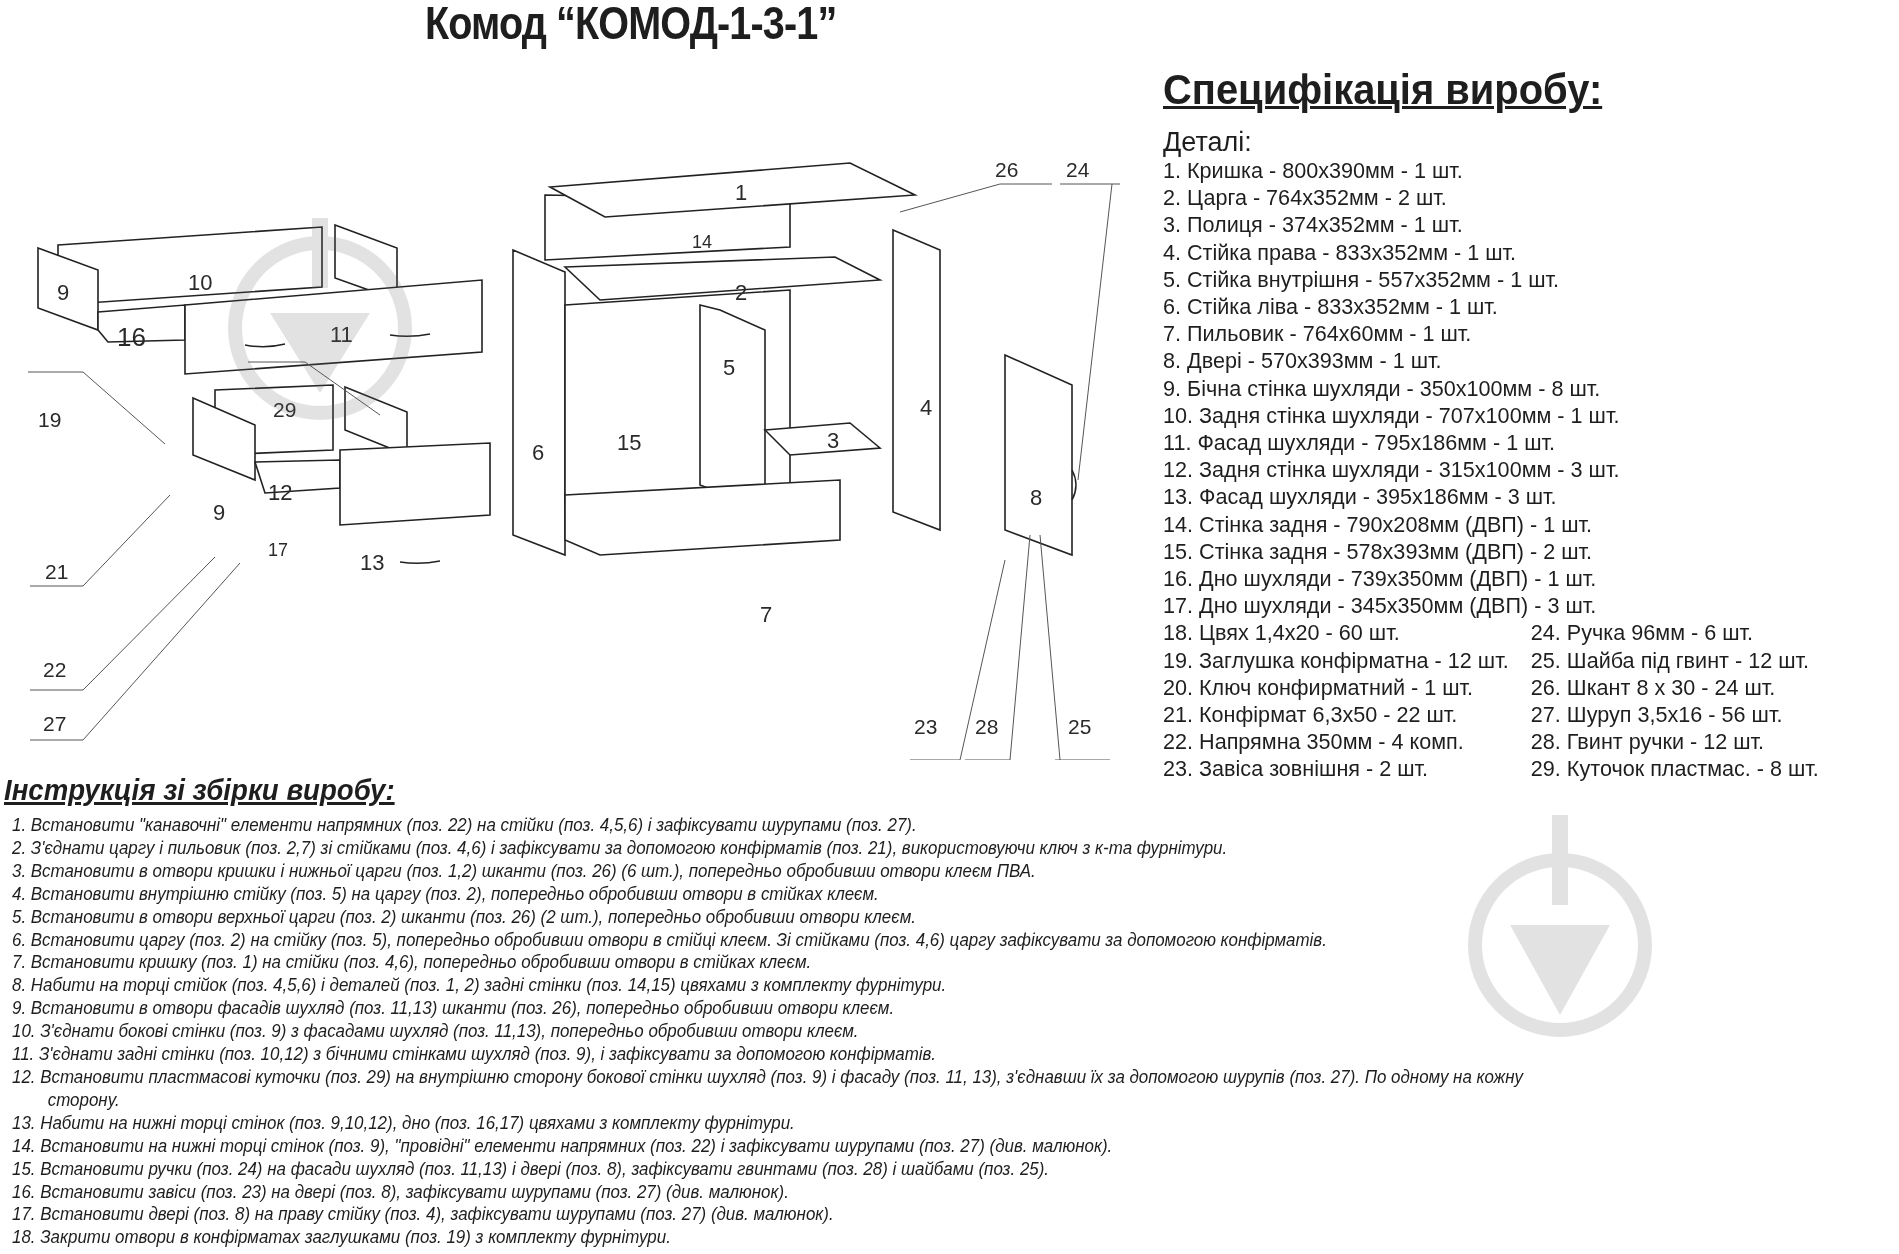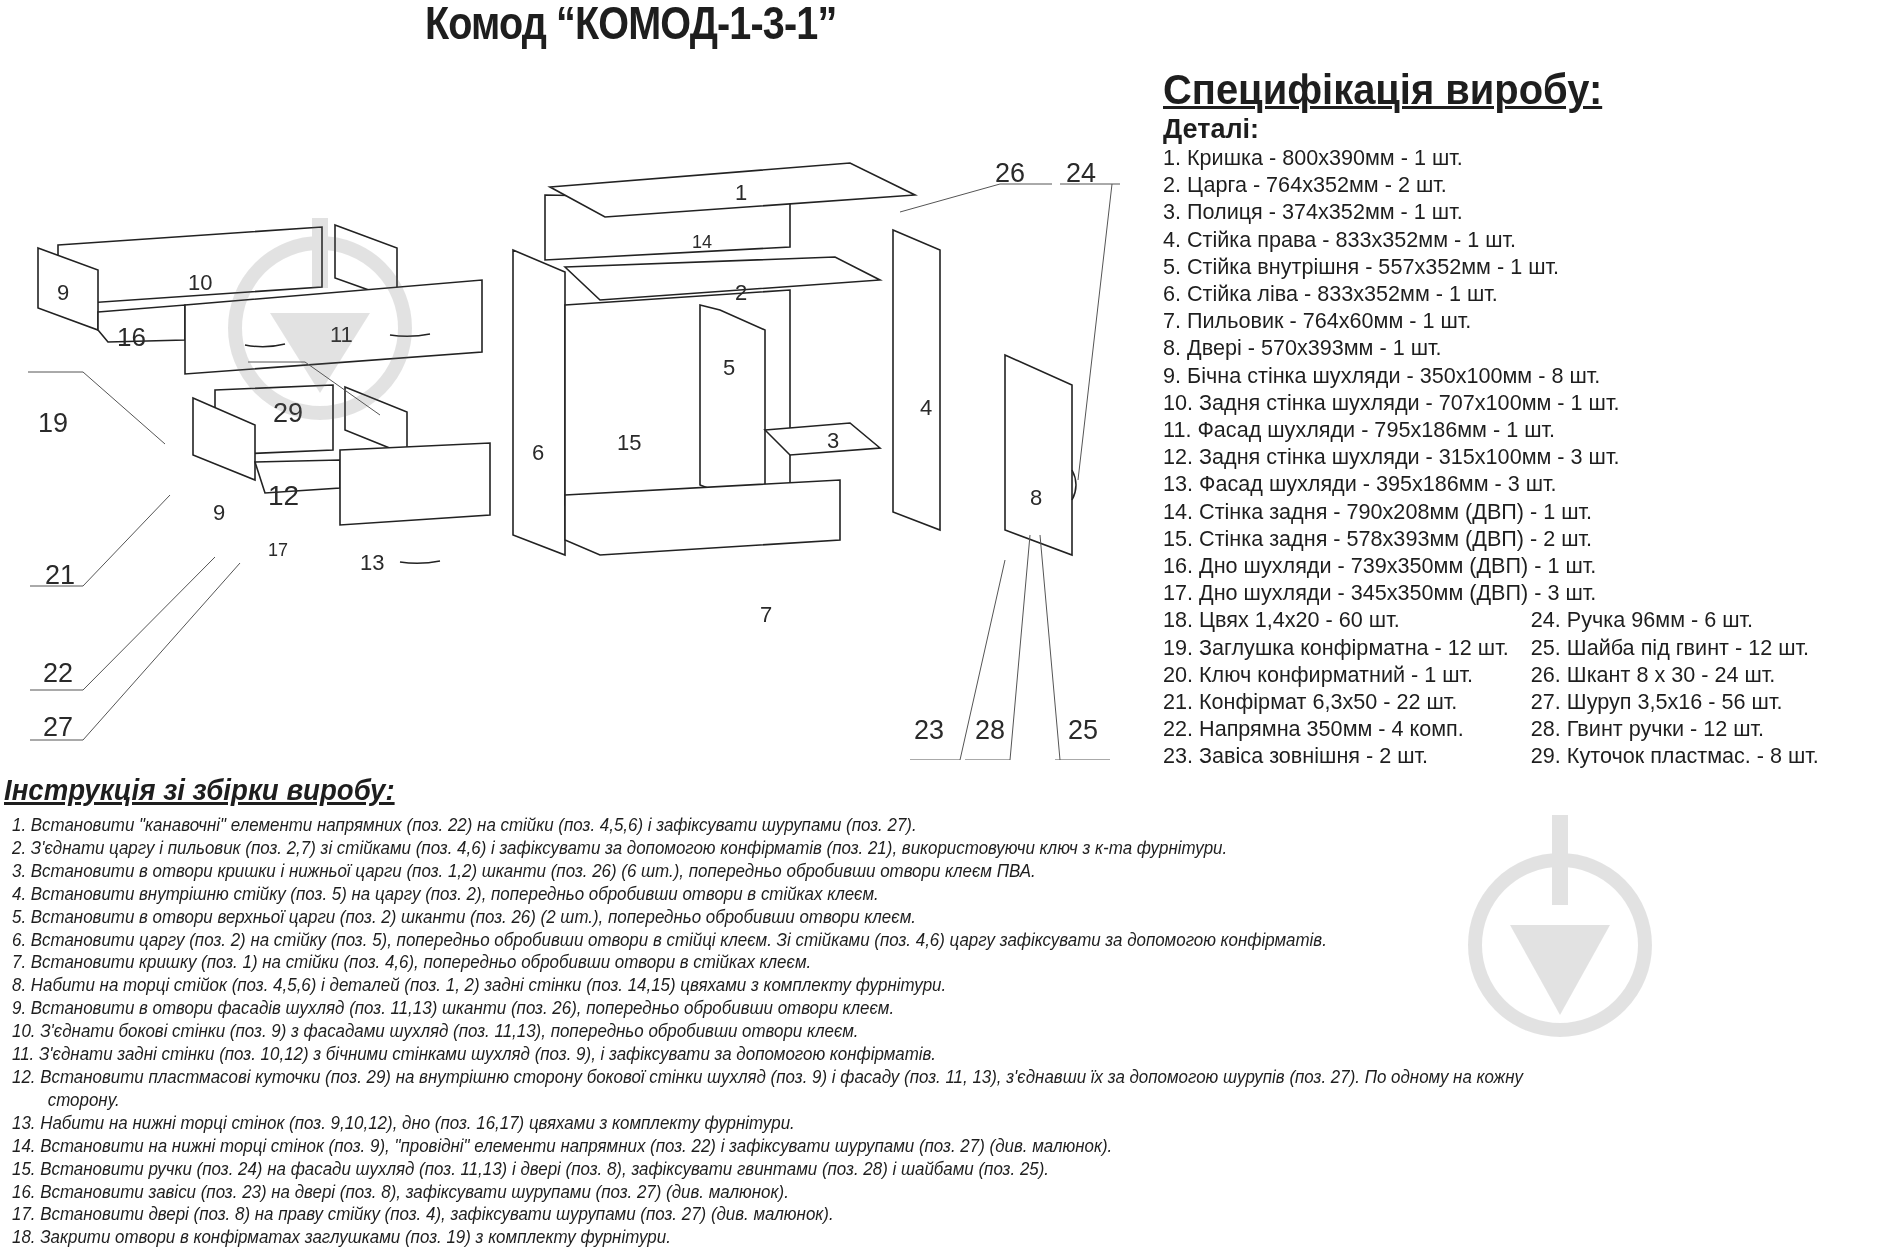--- a/index.html
+++ b/index.html
@@ -1,30 +1,30 @@
 <!DOCTYPE html>
 <html><head>
 <meta charset="utf-8">
 <style>
   html, body { margin:0; padding:0; background:#ffffff; }
   body { width:1899px; height:1254px; position:relative; overflow:hidden; font-family:"Liberation Sans", sans-serif; color:#1e1e1e; }
   .title { position:absolute; left:425px; top:-4px; font-size:46px; font-weight:bold; letter-spacing:-1px; transform:scaleX(0.86); transform-origin:left top; white-space:nowrap; }
   .spec { position:absolute; left:1163px; top:66px; width:736px; }
   .spec-title { font-size:42px; font-weight:bold; text-decoration:underline; text-decoration-thickness:3px; line-height:48px; transform:scaleX(0.95); transform-origin:left; white-space:nowrap; }
-  .spec-sub { font-size:27px; font-weight:bold; line-height:30px; margin-top:0px; }
+  .spec-sub { font-size:27px; font-weight:normal; line-height:30px; margin-top:13px; }
   .spec-row { font-size:22.5px; line-height:27.2px; white-space:nowrap; transform:scaleX(0.96); transform-origin:left; }
   .hw-grid { display:grid; grid-template-columns:364px 380px; }
   .hw-grid .spec-row:nth-child(even) { padding-left:4px; }
   .instr { position:absolute; left:4px; top:772px; width:1890px;font-style:italic; }
   .instr-title { font-size:30px; font-weight:bold; text-decoration:underline; text-decoration-thickness:3px; line-height:36px; transform:scaleX(0.92); transform-origin:left; white-space:nowrap; }
   .instr-list { margin-top:6px; padding-left:8px; }
   .instr-row { font-size:18px; line-height:22.9px; white-space:nowrap; transform:scaleX(0.94); transform-origin:left; }
   .instr-row.cont { padding-left:38px; }
   .drawing { position:absolute; left:0; top:150px; width:1120px; height:610px; }
-  .callout { position:absolute; font-size:27px; color:#2a2a2a; }
+  .callout { position:absolute; font-size:21px; color:#2a2a2a; }
   .watermark { position:absolute; opacity:0.18; }
 </style>
 </head>
 <body>
 
 <div class="title">Комод “КОМОД-1-3-1”</div>
 
 <div class="drawing">
   <svg width="1120" height="610" viewBox="0 150 1120 610" xmlns="http://www.w3.org/2000/svg" style="position:absolute;left:0;top:0">
     <g fill="#fff" stroke="#222" stroke-width="1.6">
@@ -93,21 +93,21 @@
         <line x1="1010" y1="760" x2="1030" y2="535"></line>
       <line x1="1055" y1="760" x2="1110" y2="760"></line>
         <line x1="1060" y1="760" x2="1040" y2="535"></line>
     </g>
   </svg>
 
   <span class="callout" style="left:188px;top:120px;font-size:22px">10</span>
   <span class="callout" style="left:57px;top:130px;font-size:22px">9</span>
   <span class="callout" style="left:117px;top:172px;font-size:26px">16</span>
   <span class="callout" style="left:330px;top:172px;font-size:22px">11</span>
-  <span class="callout" style="left:268px;top:330px;font-size:28px">12</span>
+  <span class="callout" style="left:268px;top:330px;font-size:22px">12</span>
   <span class="callout" style="left:213px;top:350px;font-size:22px">9</span>
   <span class="callout" style="left:268px;top:390px;font-size:18px">17</span>
   <span class="callout" style="left:360px;top:400px;font-size:22px">13</span>
   <span class="callout" style="left:735px;top:30px;font-size:22px">1</span>
   <span class="callout" style="left:692px;top:82px;font-size:18px">14</span>
   <span class="callout" style="left:735px;top:130px;font-size:22px">2</span>
   <span class="callout" style="left:723px;top:205px;font-size:22px">5</span>
   <span class="callout" style="left:920px;top:245px;font-size:22px">4</span>
   <span class="callout" style="left:532px;top:290px;font-size:22px">6</span>
   <span class="callout" style="left:617px;top:280px;font-size:22px">15</span>

